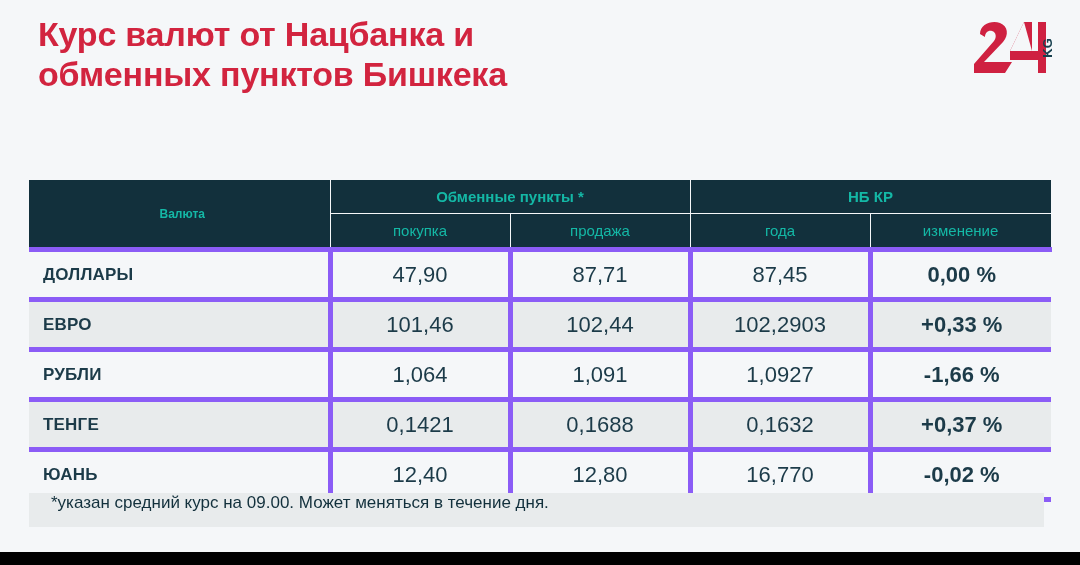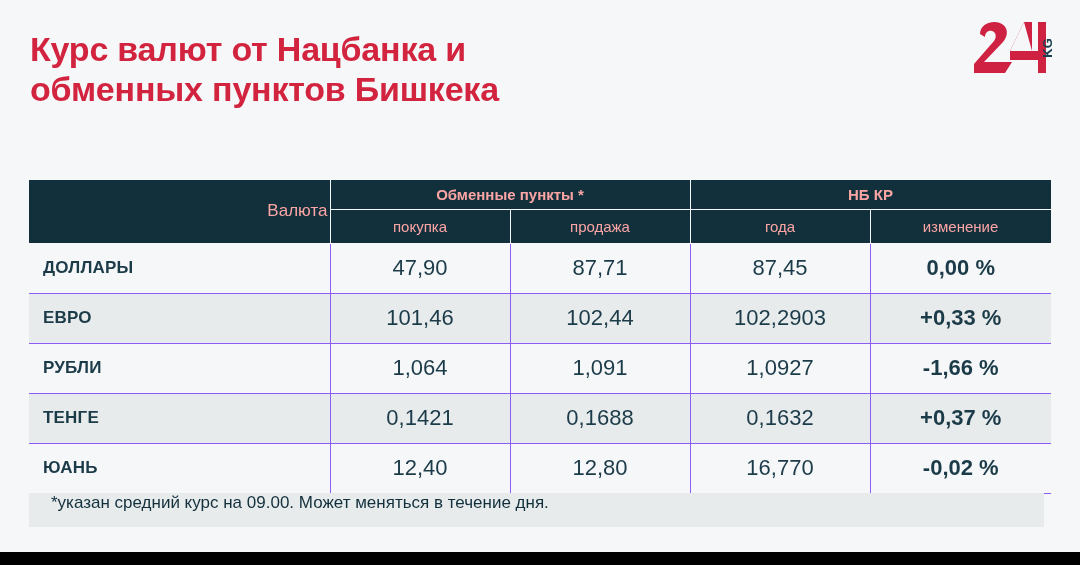--- a/index.html
+++ b/index.html
@@ -12,24 +12,23 @@
 
   body {
     background: #f5f7f9;
     font-family: "Liberation Sans", sans-serif;
     position: relative;
   }
 
   
   .header {
     position: absolute;
-    left: 30px;
+    left: 38px;
     top: 14px;
     width: 900px;
-    margin-top: 15px;
   }
 
   .title {
     color: #d2243f;
     font-size: 34px;
     font-weight: bold;
     line-height: 1.18;
     letter-spacing: -0.2px;
     white-space: pre-line;
   }
@@ -68,31 +67,31 @@
 
   table.rates col.c-cur  { width: 301px; }
   table.rates col.c-buy  { width: 180px; }
   table.rates col.c-sell { width: 180px; }
   table.rates col.c-rate { width: 180px; }
   table.rates col.c-chg  { width: 181px; }
 
   
   thead th {
     background: #12303c;
-    color: #fca5a5;
+    color: #14b8a6;
     border: 1px solid #f5f7f9;
-    padding: 2px;
+    padding: 8px;
     font-weight: normal;
   }
 
   th.cur-head {
-    text-align: right;
+    text-align: center;
     padding-left: 14px;
-    font-size: 17px;
-    font-weight: normal;
+    font-size: 12px;
+    font-weight: bold;
     height: 63px;
     vertical-align: middle;
     border-left: none;
     border-top: none;
   }
 
   th.grp-head {
     height: 29px;
     font-size: 15px;
     font-weight: bold;
@@ -110,21 +109,21 @@
     margin-top: 16px;
   }
 
   
   tbody td {
     height: 50px;
     font-size: 22px;
     color: #1c3b49;
     text-align: center;
     vertical-align: middle;
-    border: 1px solid #8b5cf6;
+    border: 5px solid #8b5cf6;
   }
 
   tbody td.cur-cell {
     text-align: left;
     padding-left: 14px;
     font-size: 17px;
     font-weight: bold;
     letter-spacing: 0.2px;
     border-left: none;
   }

